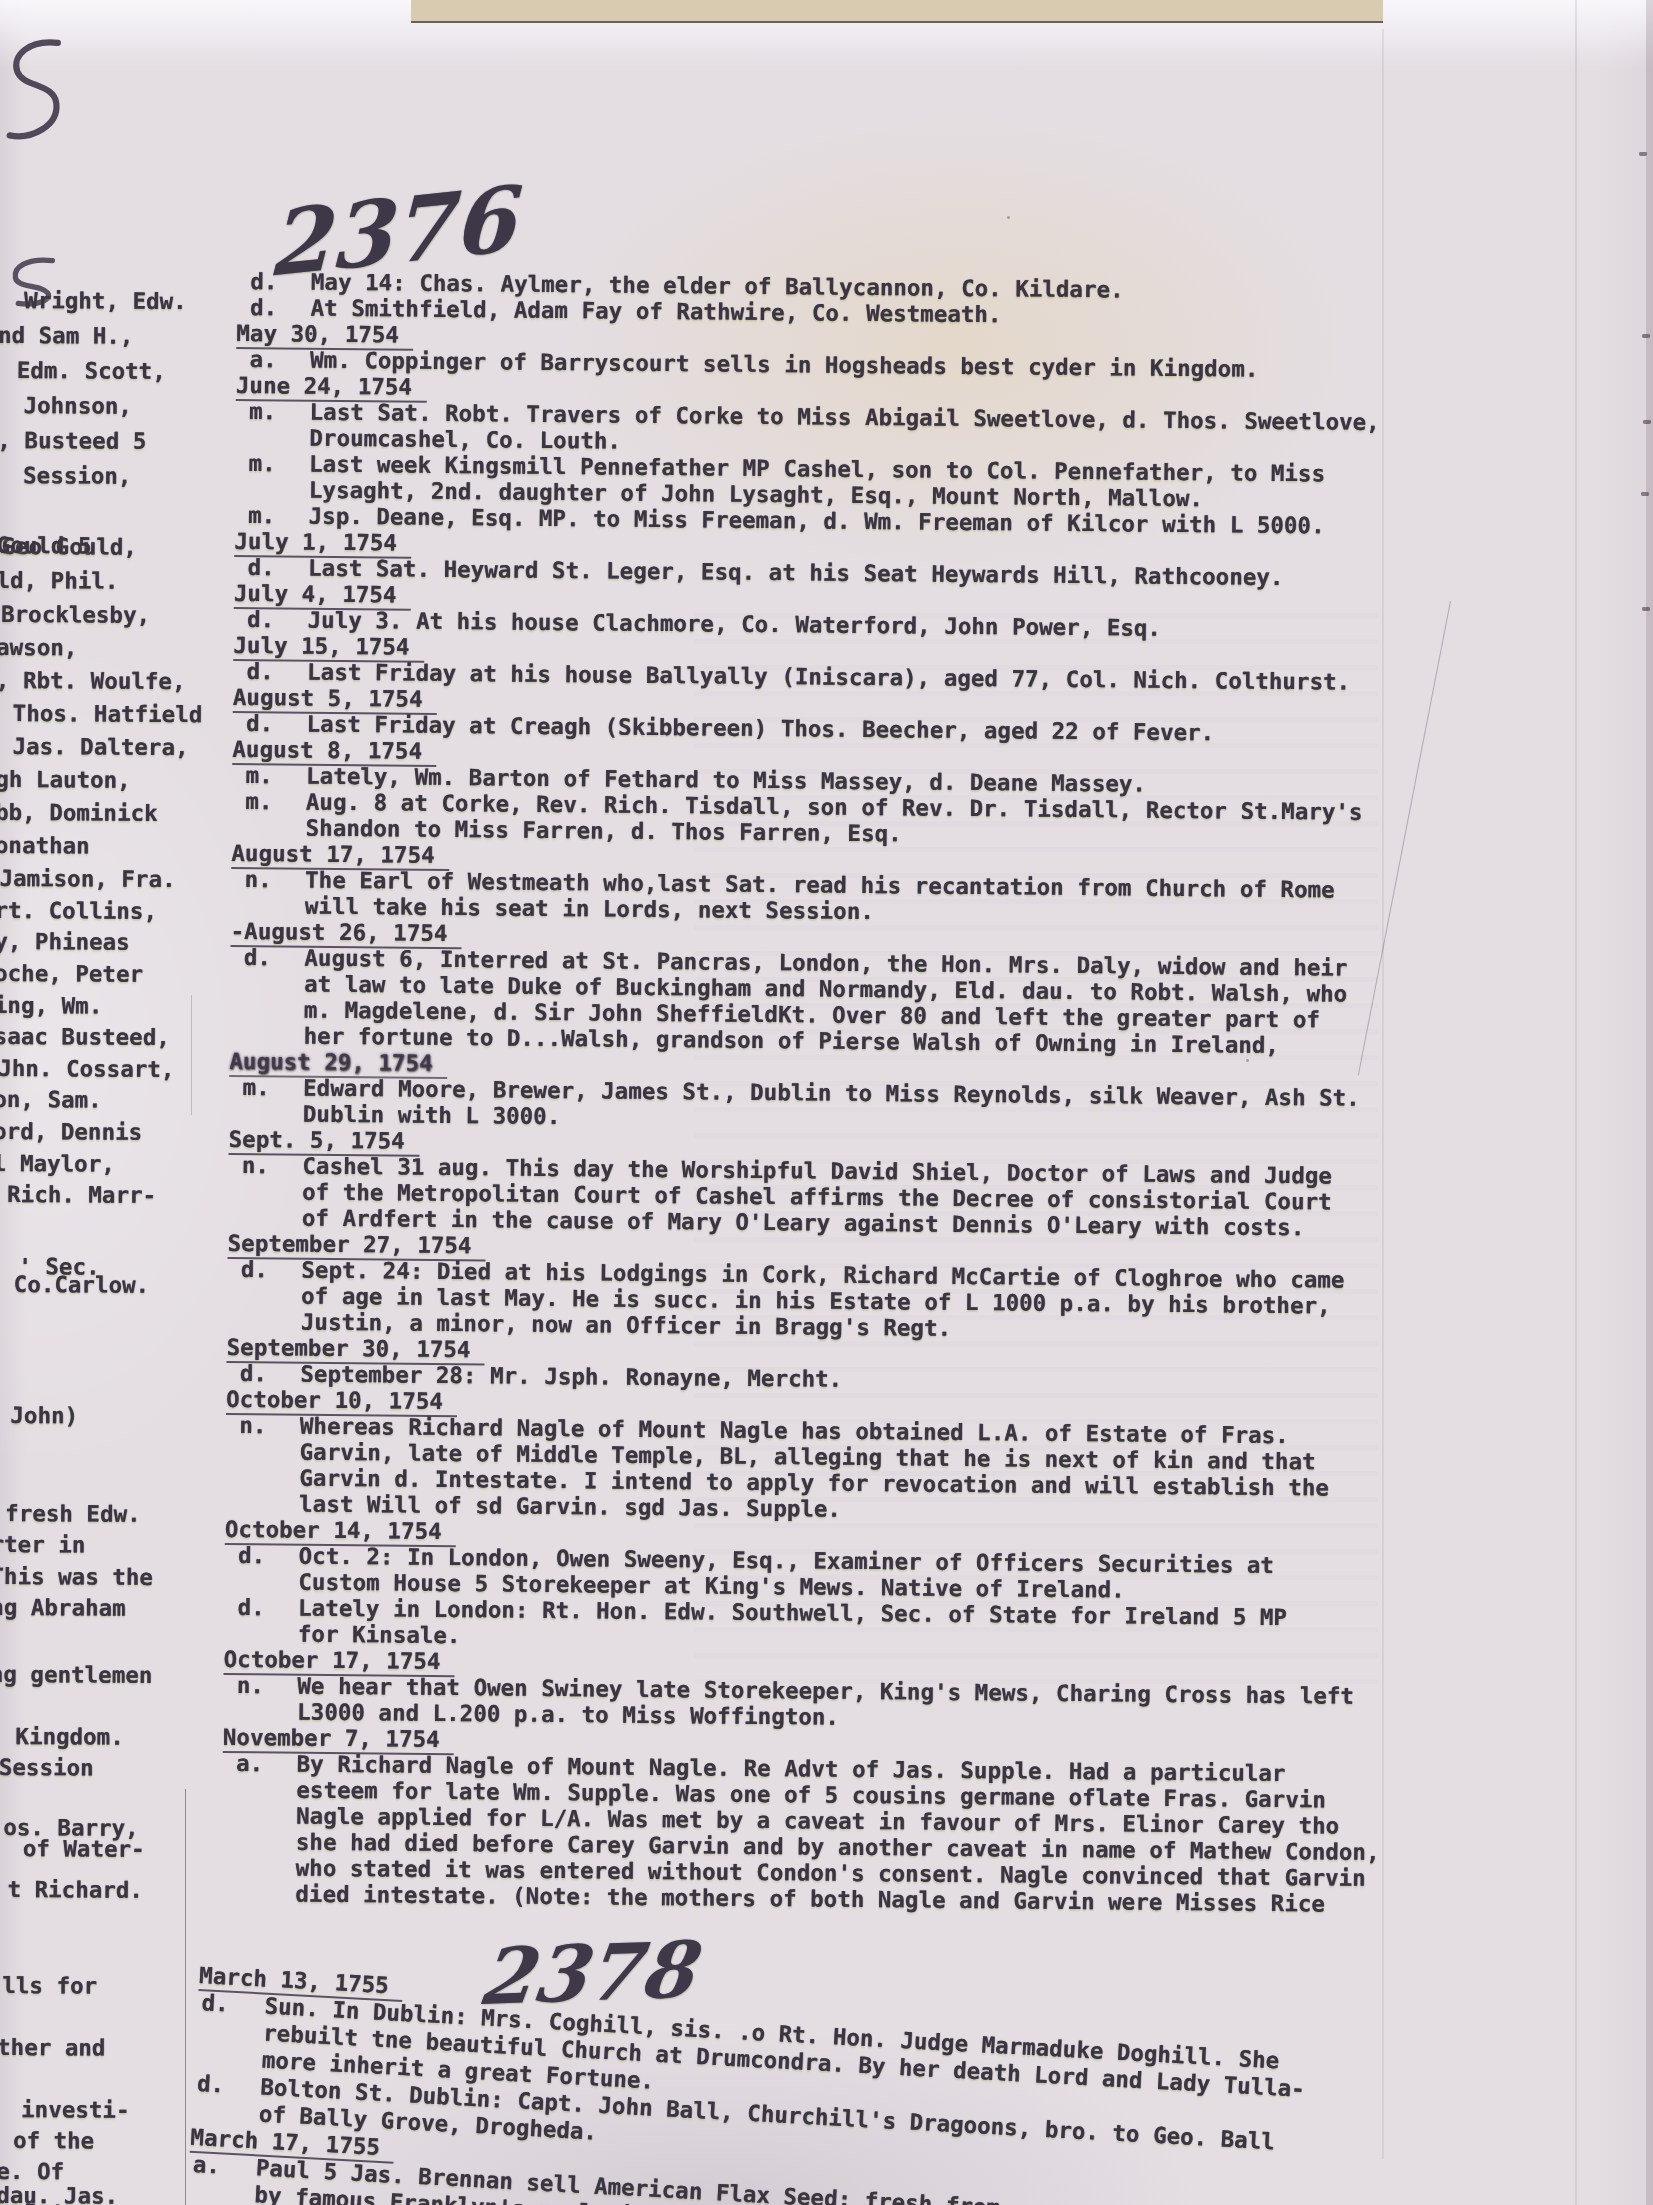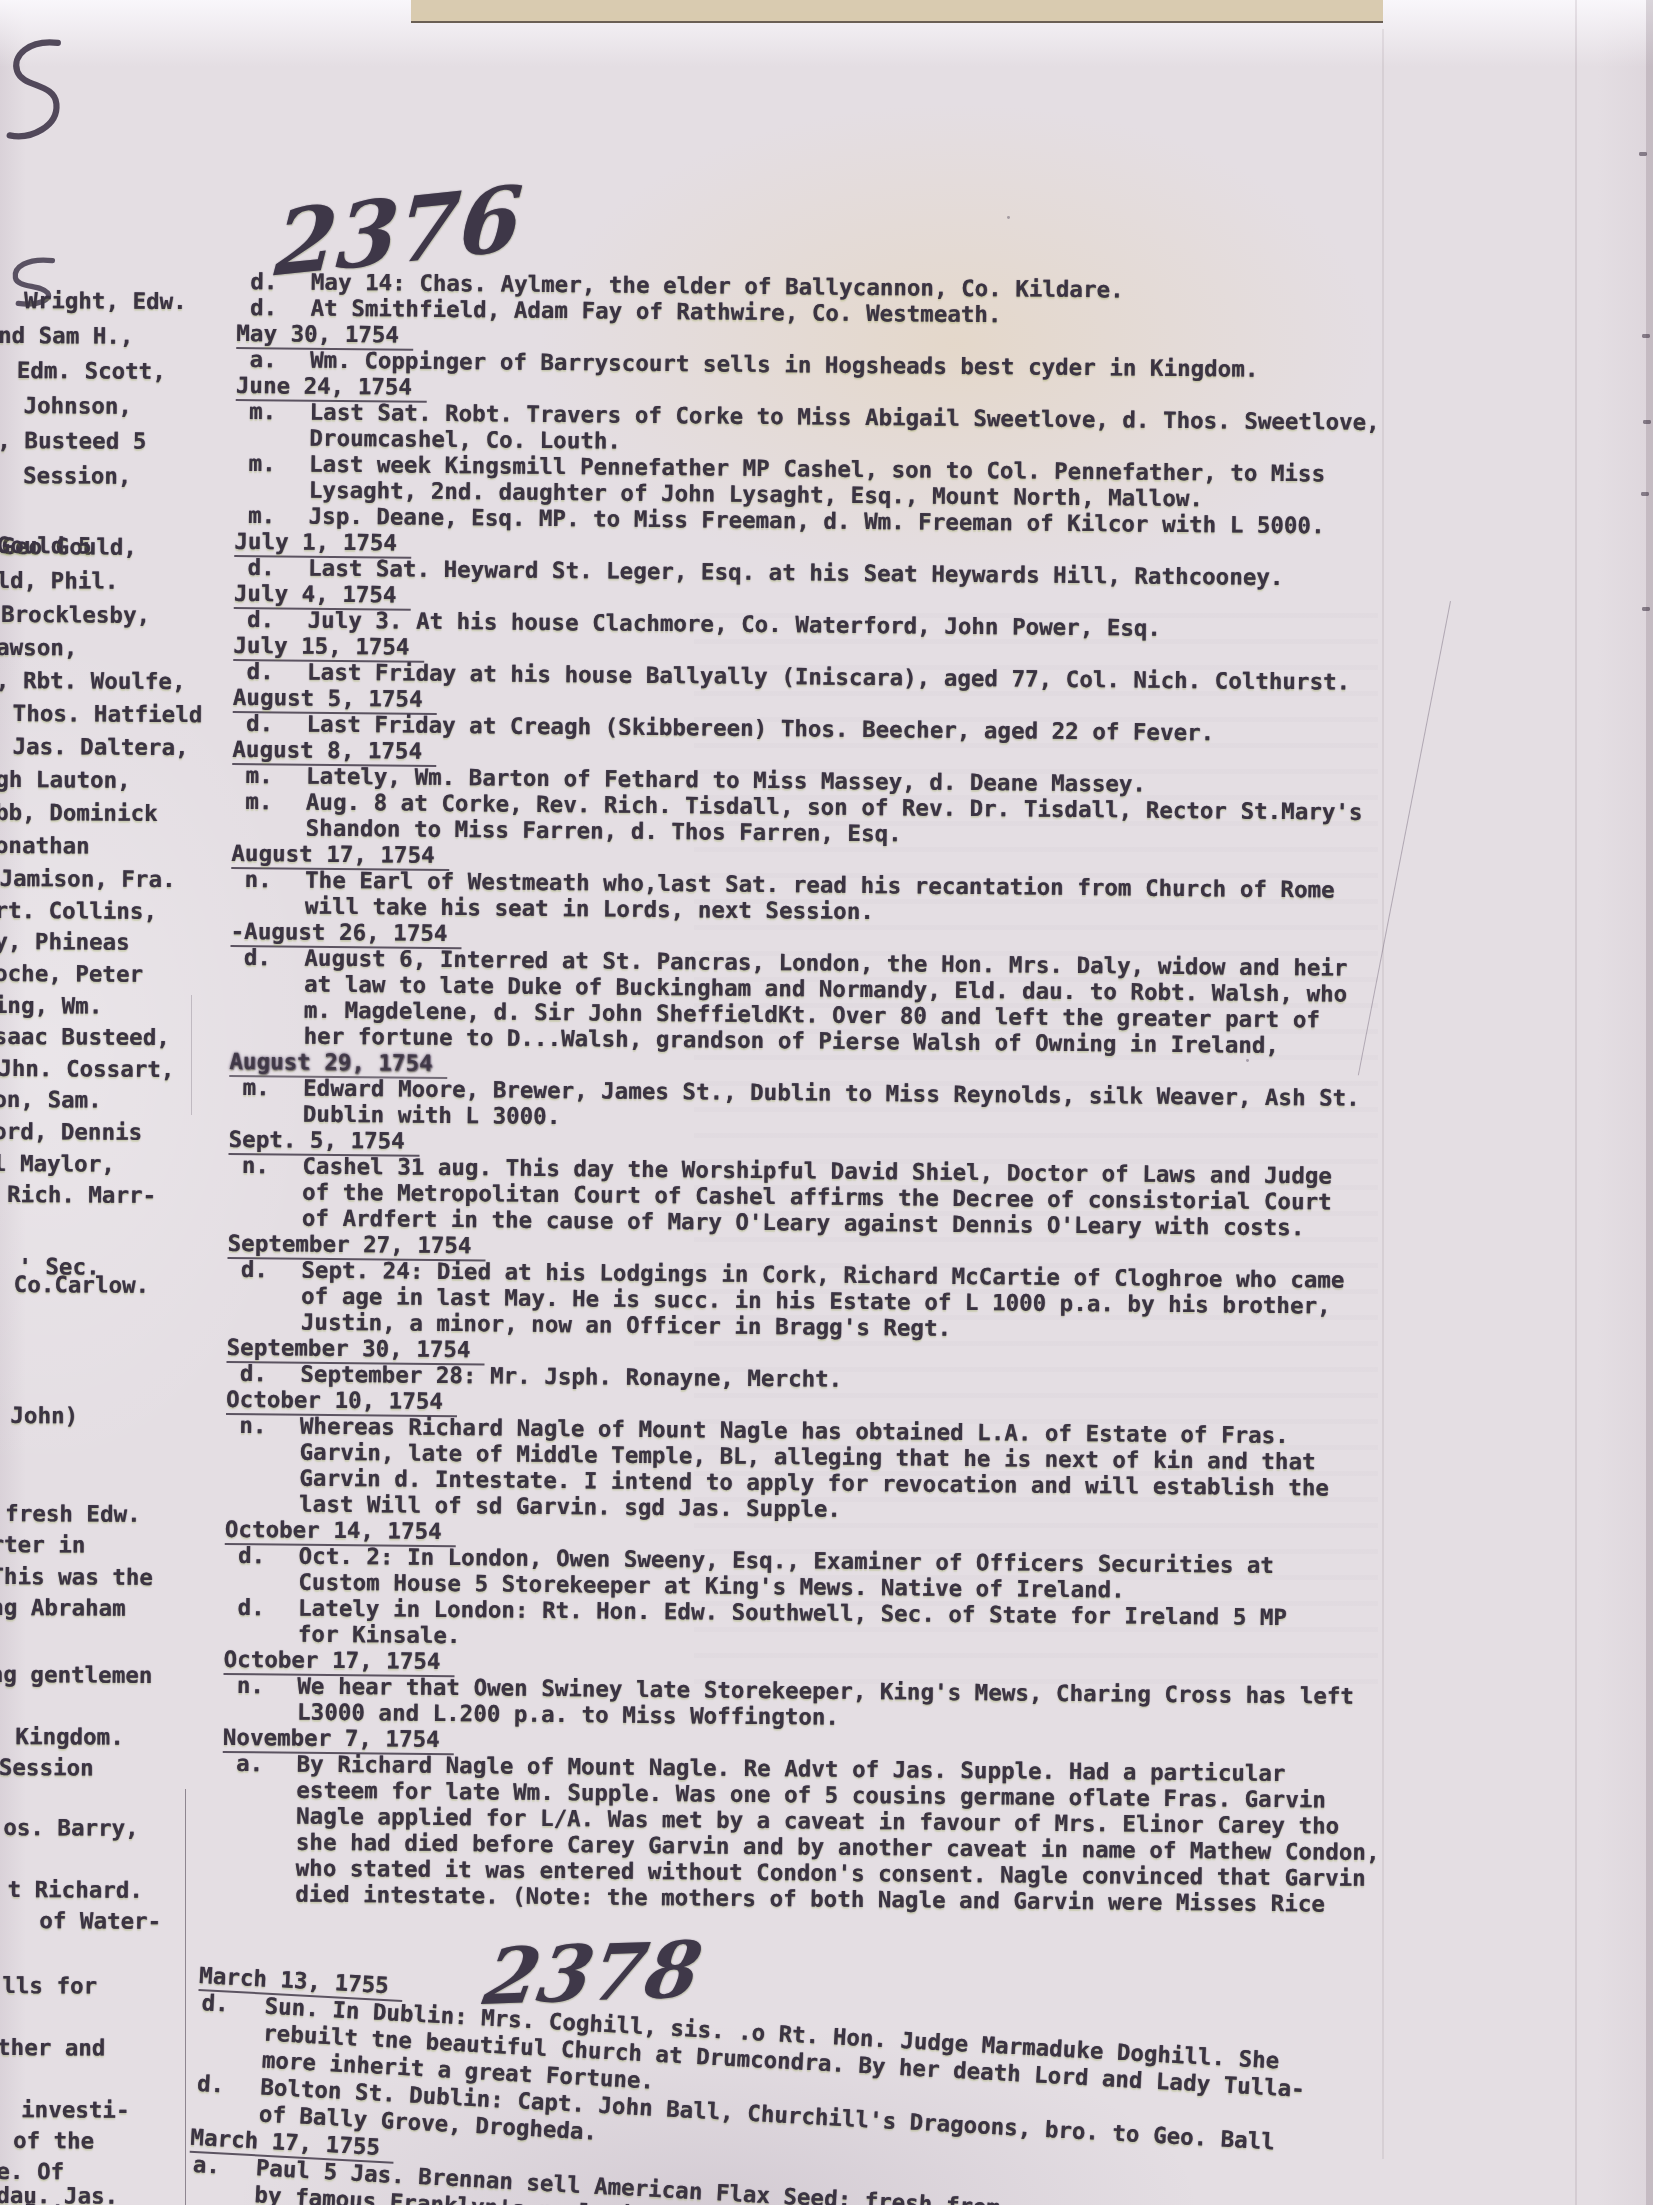--- a/index.html
+++ b/index.html
@@ -117,21 +117,21 @@
       <div class="left-frag typed" style="top: 1402px; left: 19px;">John)</div>
       <div class="left-frag typed" style="top: 1500px; left: 14.4px;">fresh Edw.</div>
       <div class="left-frag typed" style="top: 1531px; left: 0px;">rter in</div>
       <div class="left-frag typed" style="top: 1563px; left: 0px;">This was the</div>
       <div class="left-frag typed" style="top: 1594px; left: 0px;">ng Abraham</div>
       <div class="left-frag typed" style="top: 1661px; left: 0px;">ng gentlemen</div>
       <div class="left-frag typed" style="top: 1723px; left: 26px;">Kingdom.</div>
       <div class="left-frag typed" style="top: 1754px; left: 9.6px;">Session</div>
       <div class="left-frag typed" style="top: 1814px; left: 14.4px;">os. Barry,</div>
       <div class="left-frag typed" style="top: 1876px; left: 19px;">t Richard.</div>
-      <div class="left-frag typed" style="top: 1907px; left: 34px; margin-left: 17px;">of Water-</div>
+      <div class="left-frag typed" style="top: 1835px; left: 34px;">of Water-</div>
       <div class="left-frag typed" style="top: 1972px; left: 14.4px;">lls for</div>
       <div class="left-frag typed" style="top: 2034px; left: 9.6px;">ther and</div>
       <div class="left-frag typed" style="top: 2096px; left: 34px;">investi-</div>
       <div class="left-frag typed" style="top: 2127px; left: 26px;">of the</div>
       <div class="left-frag typed" style="top: 2158px; left: 9.6px;">e.  Of</div>
       <div class="left-frag typed" style="top: 2182px; left: 9.6px;">dau. Jas.</div>
       <div class="left-frag typed" style="top: 2199px; left: 38px;">Bateman</div>
     </div>
 
   <div class="main-col">

